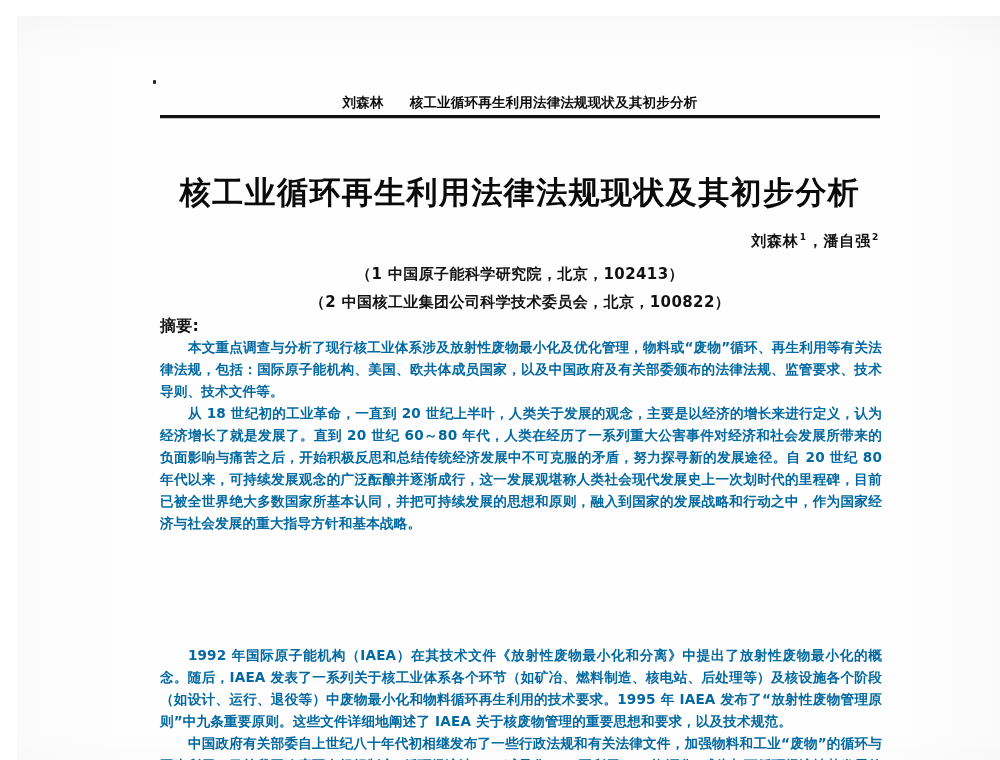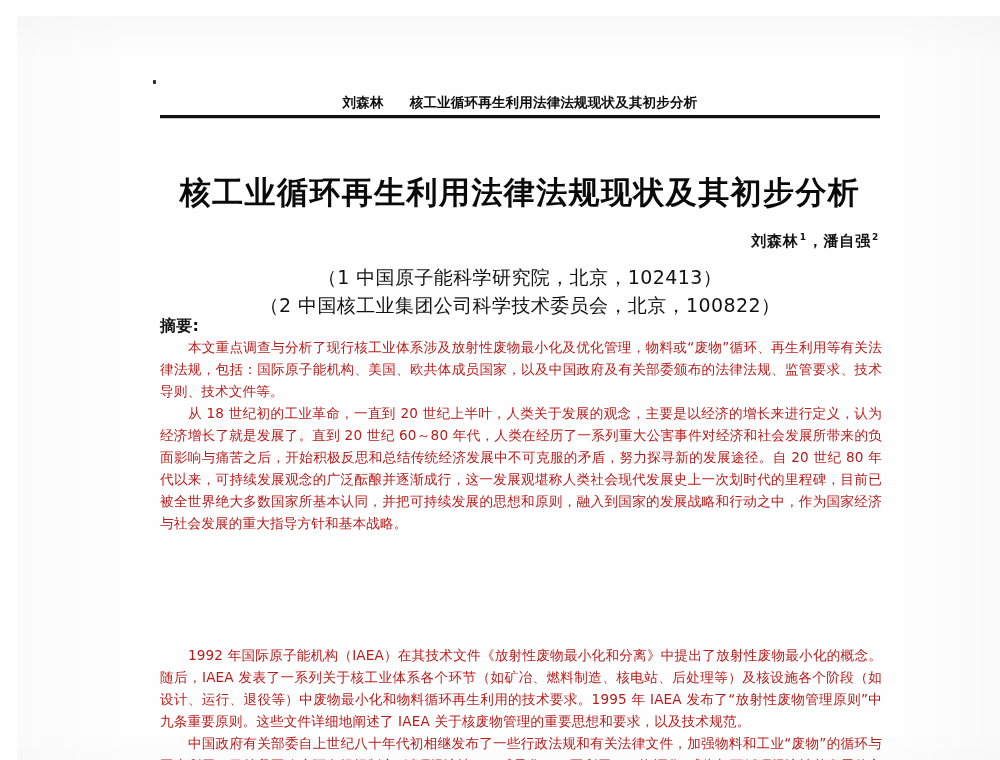--- a/index.html
+++ b/index.html
@@ -113,22 +113,22 @@
     vertical-align: super;
     margin-left: 1px;
     margin-right: 1px;
   }
 
   .affil {
     position: absolute;
     left: 143px;
     width: 720px;
     text-align: center;
-    font-size: 19px;
-    font-weight: normal;
+    font-size: 15px;
+    font-weight: bold;
     letter-spacing: 0.4px;
     white-space: nowrap;
   }
   .affil-1 { top: 249px; }
   .affil-2 { top: 277px; text-align: center; }
 
   
   .abs-label {
     position: absolute;
     left: 143px;
@@ -136,26 +136,26 @@
     font-size: 16px;
     font-weight: bold;
     letter-spacing: 0.3px;
   }
 
   .body-block {
     position: absolute;
     left: 143px;
     width: 722px;
     font-size: 13.6px;
-    font-weight: normal;
+    font-weight: bold;
     line-height: 22px;
     text-align: justify;
     text-justify: inter-character;
     letter-spacing: 0.15px;
-    color: #b91c1c;
+    color: #0369a1;
     text-indent: 2.05em;
   }
 
   .p-abstract { top: 320px; }
   .p-history  { top: 386px; }
   .p-usa      { top: 518px; }
   .p-iaea     { top: 628px; }
   .p-china    { top: 716px; }
 
   

